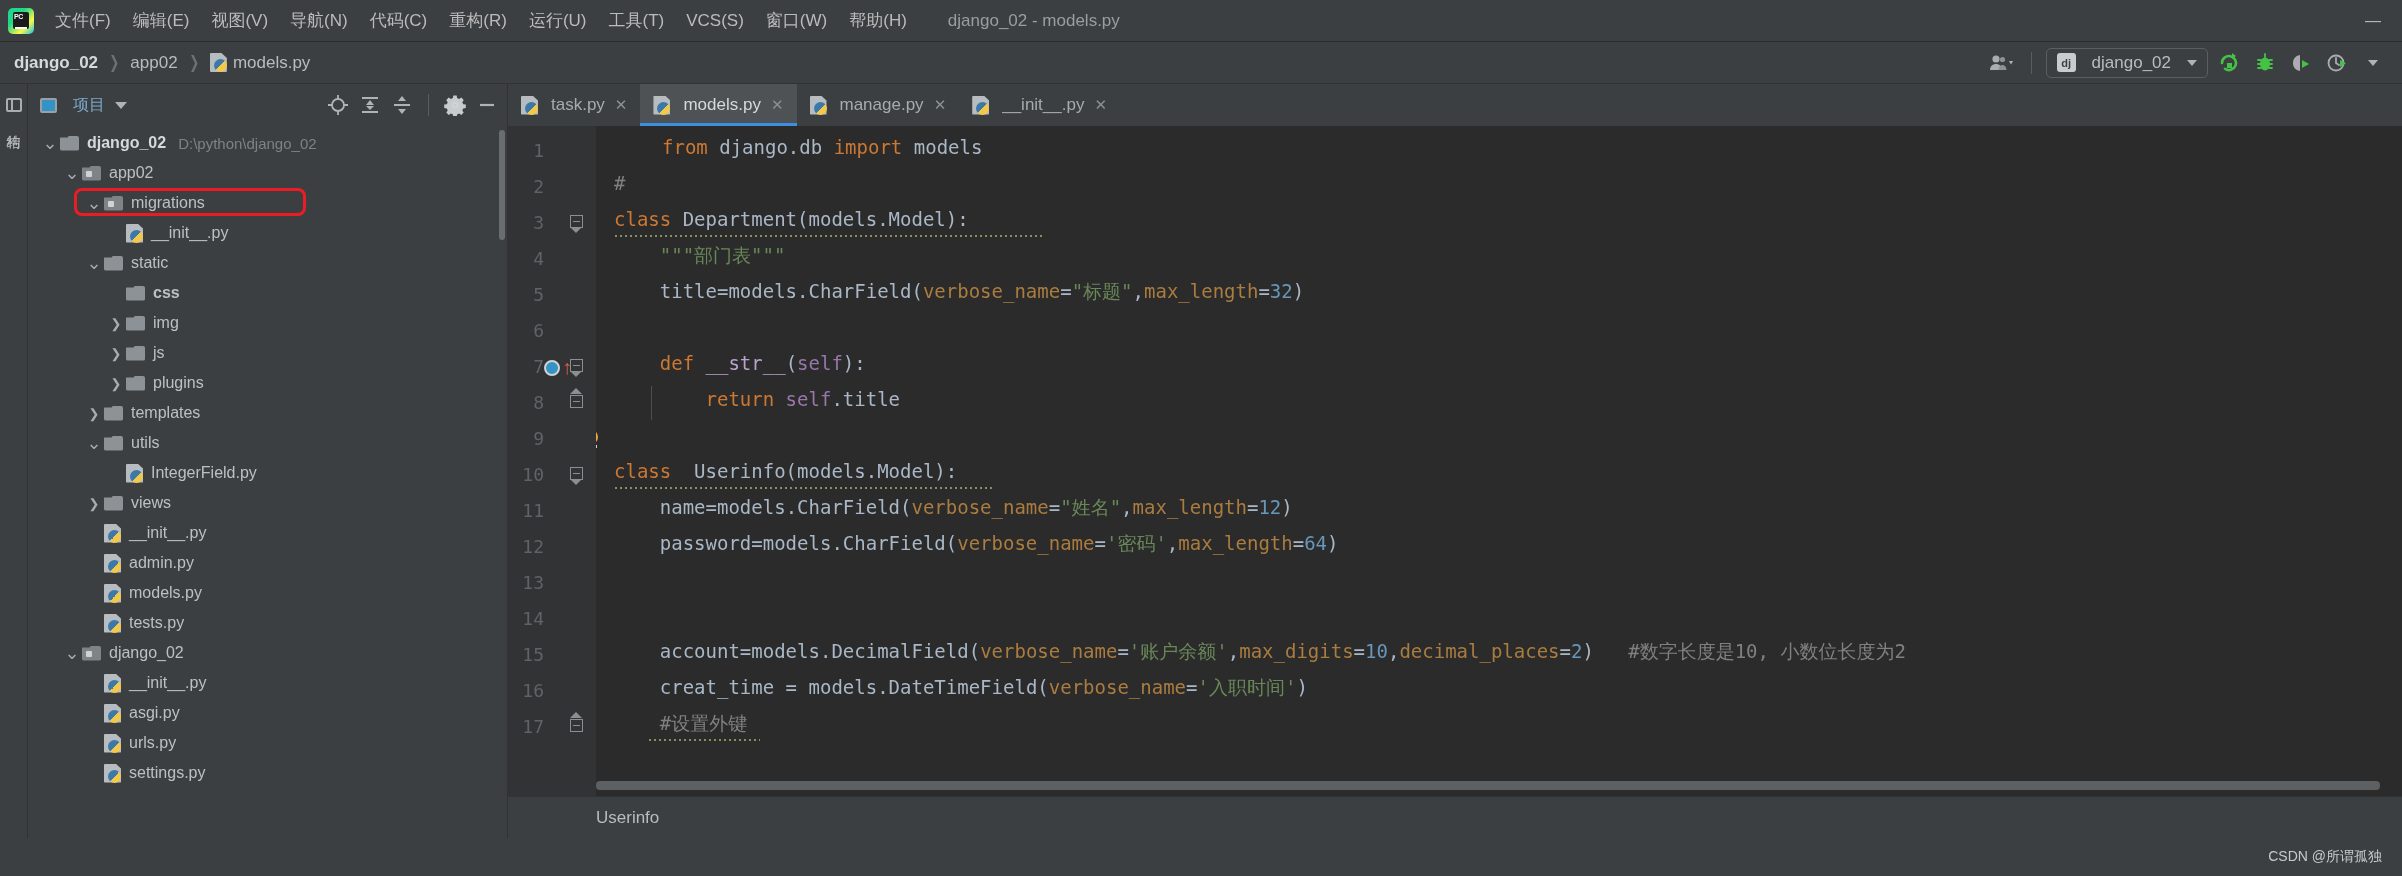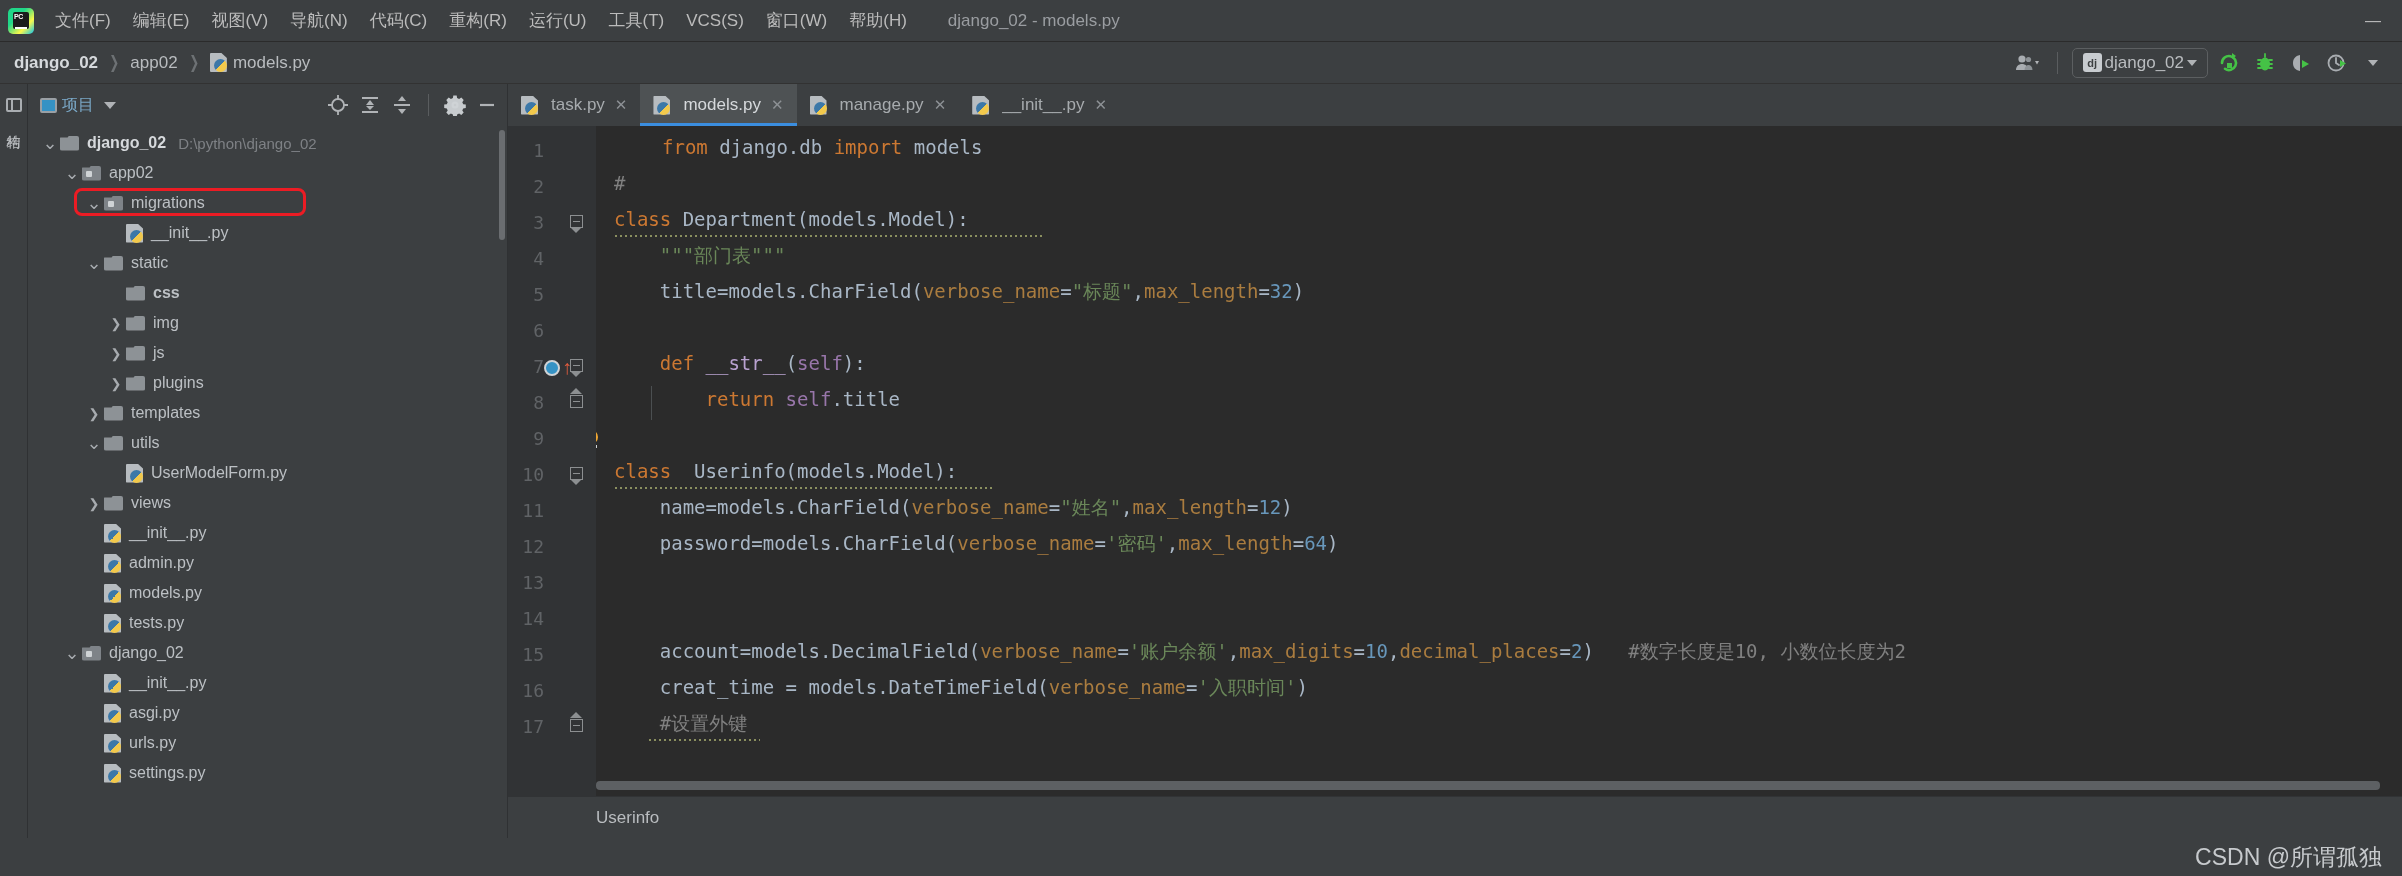--- a/index.html
+++ b/index.html
@@ -46,41 +46,41 @@
       clip-path:polygon(0 0, 68% 0, 100% 26%, 100% 100%, 0 100%); }
   .py-ico .pyb { position:absolute; left:4px; bottom:0px; width:13px; height:13px; border-radius:50%;
       background:
         linear-gradient(135deg,#3c78a8 0%,#3c78a8 50%, #f2c94c 50%, #f2c94c 100%);}
   .py-ico .pyb:after{content:""; position:absolute; left:4px; top:4px; width:4px;height:4px;border-radius:50%;background:#b7bcc0;opacity:0;}
 
   .tb-right { margin-left:auto; display:flex; align-items:center; gap:6px; padding-right:14px;}
   .icon-btn { width:30px; height:30px; display:flex; align-items:center; justify-content:center; cursor:pointer;}
   .vdiv { width:1px; height:22px; background:#5a5d5f; margin:0 8px; }
   .runcfg {
-    display:flex; align-items:center; gap:3px; border:1px solid #5c5f61; border-radius:5px;
+    display:flex; align-items:center; gap:16px; border:1px solid #5c5f61; border-radius:5px;
     height:30px; padding:0 10px; cursor:pointer;
   }
   .runcfg .label { font-size:17px; color:#b9bcbf; }
   .dj-ico { width:19px; height:19px; background:#c8ccd0; border-radius:3px; position:relative; color:#3c3f41;
      font-size:11px; font-weight:bold; display:flex; align-items:center; justify-content:center; }
   .caret { width:0;height:0;border-left:5px solid transparent;border-right:5px solid transparent;border-top:6px solid #b0b3b6;}
 
   
   .workarea { flex:1; display:flex; min-height:0; }
 
   
   .leftrail { width:28px; background:#3c3f41; border-right:1px solid #2f3133; padding-top:8px; flex:0 0 28px; }
   .rail-item { writing-mode:vertical-rl; font-size:14px; color:#b9bcbf; padding:6px 5px; white-space:nowrap; cursor:pointer;}
   .rail-ico { margin:6px auto; width:16px; height:14px; border:2px solid #a9adb1; border-radius:2px; position:relative;}
   .rail-ico:before{content:"";position:absolute;left:3px;top:0;bottom:0;width:2px;background:#a9adb1;}
 
   
   .projpanel { width:480px; background:#3c3f41; display:flex; flex-direction:column; border-right:1px solid #2f3133; flex:0 0 480px;}
   .proj-header { height:42px; display:flex; align-items:center; padding:0 6px 0 12px; }
-  .proj-header .ttl { font-size:16px; color:#7aa8c7; margin-left:5px; }
+  .proj-header .ttl { font-size:16px; color:#7aa8c7; margin-left:16px; }
   .proj-sq { width:17px;height:15px;border:2px solid #9aa0a5;border-radius:2px;background:#3592c4;}
   .mini-caret { width:0;height:0;border-left:6px solid transparent;border-right:6px solid transparent;border-top:7px solid #b0b3b6; margin-left:10px;}
   .proj-tools { margin-left:auto; display:flex; align-items:center; gap:4px; }
   .tool { width:28px;height:28px;display:flex;align-items:center;justify-content:center;cursor:pointer;}
 
   .tree { flex:1; overflow:hidden; position:relative; padding-top:2px; font-size:16px; }
   .row { display:flex; align-items:center; height:30px; white-space:nowrap; cursor:default; position:relative;}
   .row.sel { background:#0d293e; }
   .row .nm { color:#bcc0c4; }
   .row .nm.bold { font-weight:bold; color:#d6d9dc; }
@@ -136,21 +136,21 @@
   .vscroll-col { position:absolute; right:0; top:0; bottom:0; width:22px; background:#2b2b2b;}
 
   .breadcrumb-bottom {
      height:42px; background:#3c3f41; display:flex; align-items:center; padding-left:88px; flex:0 0 42px;
      border-top:1px solid #313335;
   }
   .breadcrumb-bottom .t { font-size:17px; color:#b9bcbf; }
 
   
   .statusbar { height:38px; background:#3c3f41; flex:0 0 38px; display:flex; align-items:center; position:relative;}
-  .watermark { position:absolute; right:20px; font-size:23px; color:#c7cacd; }
+  .watermark { position:absolute; right:20px; font-size:14px; color:#c7cacd; }
 </style>
 </head>
 <body>
 
 <div class="menubar">
   <div class="pc-logo">
     <div class="sq"></div>
       <div class="inner"></div>
       <div class="bar"></div>
   </div>
@@ -360,21 +360,21 @@
             <span class="f"></span>
           </span>
           <span class="nm">utils</span>
         </div>
         <div class="row" style="padding-left: 78px;">
           <span class="arrow none"></span>
           <span class="py-ico" style="margin-right: 8px;">
             <span class="pg"></span>
             <span class="pyb"></span>
           </span>
-          <span class="nm">UserModelForm.py</span>
+          <span class="nm">IntegerField.py</span>
         </div>
         <div class="row" style="padding-left: 56px;">
           <span class="arrow">❯</span>
           <span class="folder">
             <span class="f"></span>
           </span>
           <span class="nm">views</span>
         </div>
         <div class="row" style="padding-left: 56px;">
           <span class="arrow none"></span>

